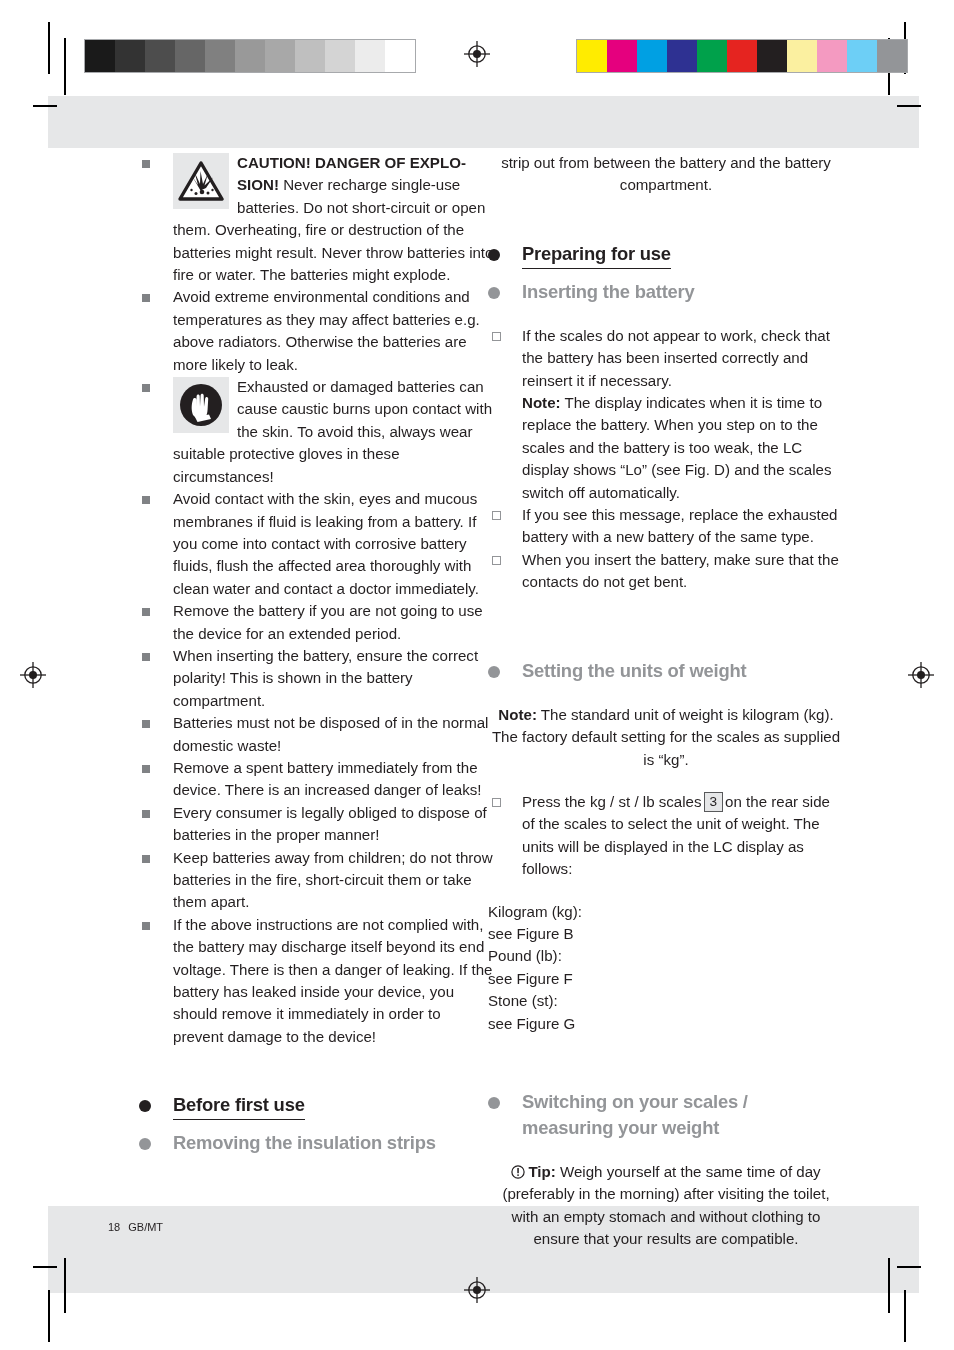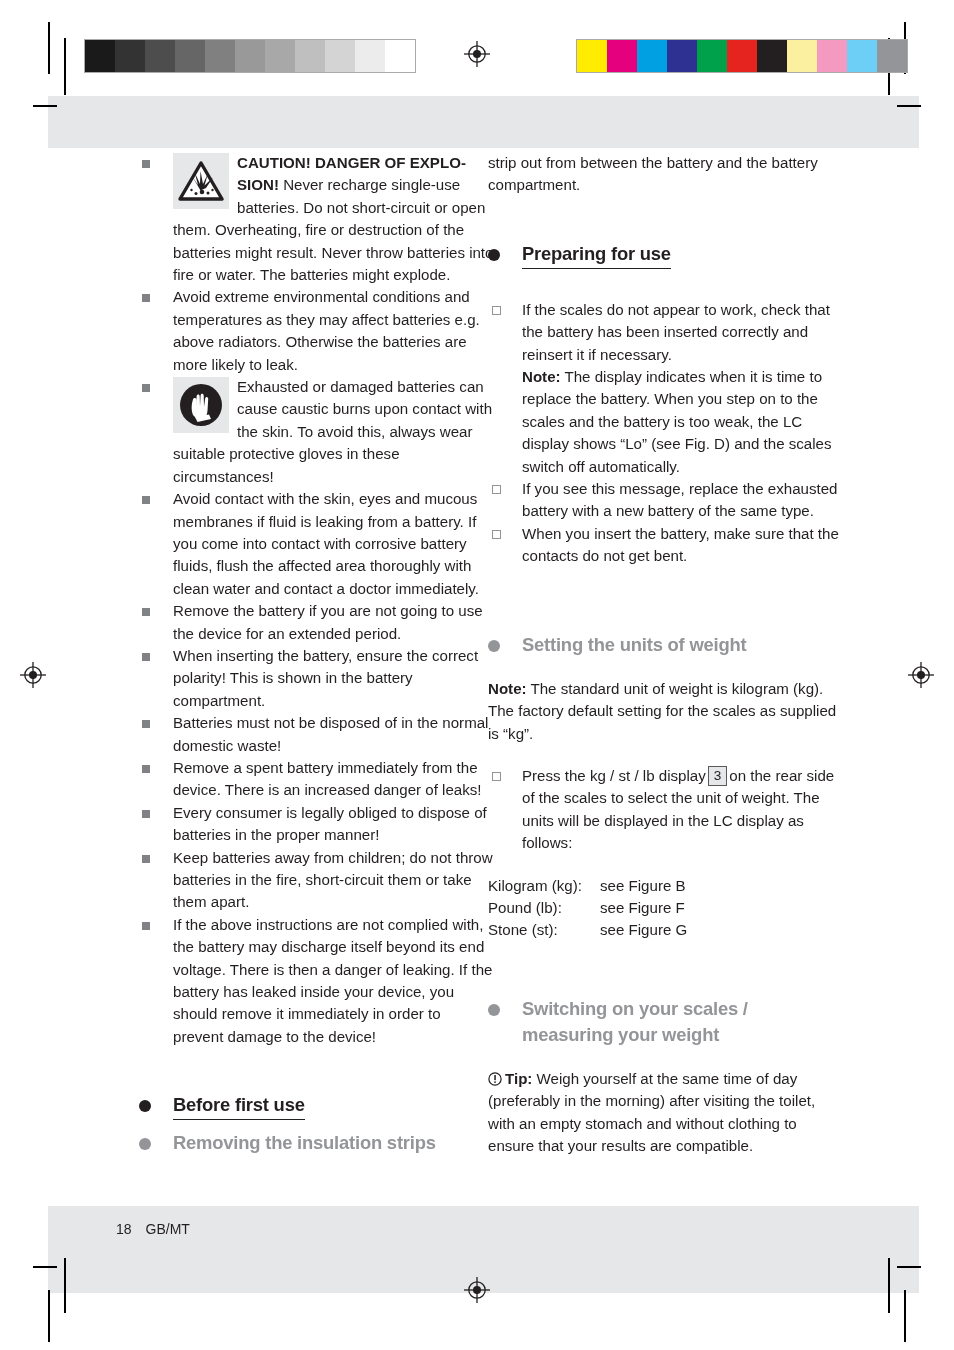--- a/index.html
+++ b/index.html
@@ -42,21 +42,21 @@
     position: absolute;
     width: 356px;
     top: 152px;
     font-size: 15.1px;
     line-height: 22.4px;
     color: #231f20;
   }
   #col-left  { left: 122px; margin-left: 17px; }
   #col-right { left: 488px; }
 
-  p { margin: 0; }
+  p { margin: 0; text-align: center; }
 
   
   .li {
     position: relative;
     padding-left: 34px;
     margin: 0;
   }
   .li > .sq-marker {
     position: absolute;
     left: 3px;
@@ -125,40 +125,40 @@
     margin: 0 2px;
     vertical-align: 1px;
     color: #231f20;
   }
 
   .gap-sm { height: 10px; }
   .gap-md { height: 20px; }
   .gap-xl { height: 44px; }
 
   
-  .units-row { display: flex; }
+  .units-row { display: flex; flex-direction: column; }
   .units-row .u-name { width: 112px; }
 
   
   .tip-ico {
     display: inline-block;
     width: 14px; height: 14px;
     vertical-align: -2px;
     margin-right: 3px;
   }
 
   
   .footer {
     position: absolute;
-    left: 116px;
+    left: 108px;
     top: 1221px;
-    font-size: 14px;
+    font-size: 11px;
     color: #231f20;
     display: flex;
-    gap: 14px;
+    gap: 8px;
   }
 </style>
 </head>
 <body>
 
 <div class="gray-band" id="band-top"></div>
 <div class="gray-band" id="band-bottom"></div>
 
 <div class="crop-mark" style="left:48px; top:22px; width:1.6px; height:52px;"></div>
 <div class="crop-mark" style="left:64px; top:38px; width:1.6px; height:57px;"></div>
@@ -332,20 +332,24 @@
 
     <div class="gap-xl"></div>
 
     <div class="h-section h-main">
       <span class="dot"></span>
       <span class="ul">Preparing for use</span>
     </div>
 
     <div class="gap-sm"></div>
 
+    <div class="h-section h-sub">
+      <span class="dot"></span>
+      <span>Inserting the battery</span>
+    </div>
 
     <div class="gap-md"></div>
 
 
     <div class="li">
       <span class="hollow-marker"></span>
       <span>If the scales do not appear to work, check that the battery has been inserted correctly and reinsert it if necessary.</span><br>
       <b>Note:</b><span> The display indicates when it is time to replace the battery. When you step on to the scales and the battery is too weak, the LC display shows “Lo” (see Fig. D) and the scales switch off automatically.</span>
     </div>
 
@@ -368,21 +372,21 @@
     </div>
 
     <div class="gap-md"></div>
 
     <p><b>Note:</b><span> The standard unit of weight is kilogram (kg). The factory default setting for the scales as supplied is “kg”.</span></p>
 
     <div class="gap-md"></div>
 
     <div class="li">
       <span class="hollow-marker"></span>
-      <span>Press the kg / st / lb display</span><span class="refnum">3</span><span>on the rear side of the scales to select the unit of weight. The units will be displayed in the LC display as follows:</span>
+      <span>Press the kg / st / lb scales</span><span class="refnum">3</span><span>on the rear side of the scales to select the unit of weight. The units will be displayed in the LC display as follows:</span>
     </div>
 
     <div class="gap-md"></div>
 
     <div>
       <div class="units-row">
         <span class="u-name">Kilogram (kg):</span>
         <span>see Figure B</span>
       </div>
       <div class="units-row">

